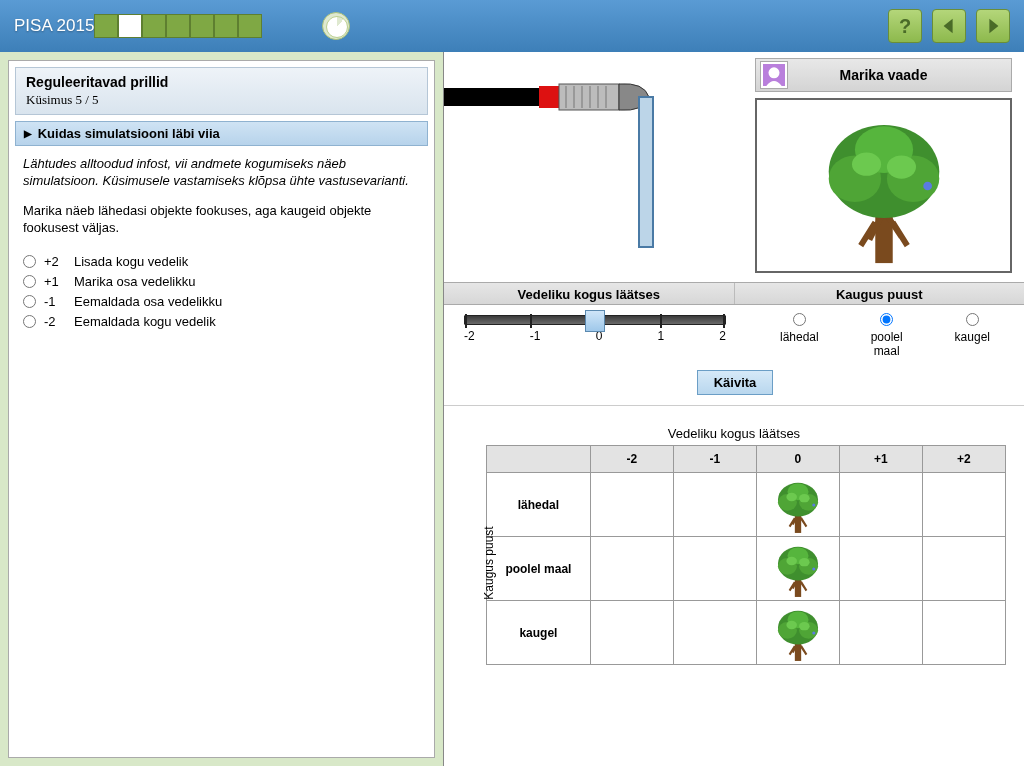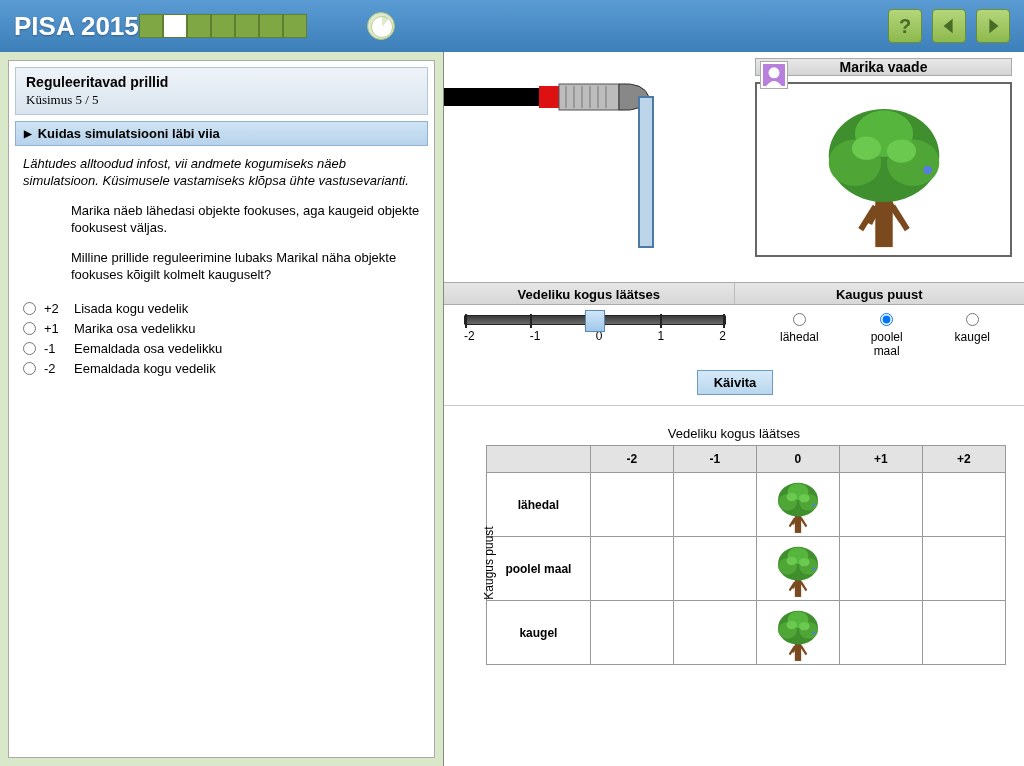--- a/index.html
+++ b/index.html
@@ -6,21 +6,21 @@
   html, body { width: 1024px; height: 766px; font-family: Arial, sans-serif; font-size: 13px; overflow: hidden; }
   body { background: linear-gradient(to bottom, #4a8cc7 0%, #3a7ab5 100%); }
 
   
   .header {
     height: 52px;
     background: linear-gradient(to bottom, #5a9bd4 0%, #3d7fb8 100%);
     display: flex; align-items: center; padding: 0 14px; color: #fff;
     position: relative;
   }
-  .logo { font-size: 26px; font-weight: 700; text-shadow: 0 1px 2px rgba(0,0,0,.3); }
+  .logo { font-size: 17px; font-weight: 400; text-shadow: 0 1px 2px rgba(0,0,0,.3); }
   .progress-boxes { display: flex; gap: 0; }
   .pbox {
     width: 24px; height: 24px; background: #7fa844; border: 1px solid #5e7f30;
   }
   .pbox.current { background: #fff; }
   .timer-btn {
     width: 28px; height: 28px; border-radius: 50%; background: #dfe9d0;
     border: 1px solid #a9c07a; margin-left: 60px; position: relative;
   }
   .timer-btn::after {
@@ -48,35 +48,35 @@
   }
   .q-title { font-weight: bold; font-size: 14px; }
   .q-sub { font-size: 13px; margin-top: 2px; font-family: Liberation Serif, serif; }
   .accordion {
     margin: 0 6px 10px 6px; background: linear-gradient(to bottom,#cfe3f4,#b7d3eb);
     border: 1px solid #8fb2d0; padding: 4px 8px; font-weight: bold; font-size: 13px;
     display: flex; align-items: center; gap: 6px; cursor: pointer;
   }
   .accordion .tri { font-size: 10px; }
   .instr { padding: 0 14px 12px 14px; font-style: italic; line-height: 1.3; }
-  .qtext { padding: 0 14px 12px 14px; line-height: 1.35; margin-left: 48px; }
+  .qtext { padding: 0 14px 12px 14px; line-height: 1.35; }
   .options { padding: 0 14px; }
   .opt-row { display: flex; align-items: center; gap: 8px; margin: 5px 0; cursor: pointer; }
   .opt-row input { margin: 0; }
   .opt-num { width: 22px; }
 
   
   .right-panel { flex: 1; background: #fff; border-left: 1px solid #888; display: flex; flex-direction: column; }
   .sim-top { display: flex; height: 230px; }
   .device-area { flex: 1; position: relative; background: #fff; }
   .syringe { position: absolute; top: 30px; left: 0; }
   .view-area { width: 275px; padding: 6px 12px 6px 6px; }
   .view-head {
     display: flex; align-items: center; background: linear-gradient(to bottom,#e8e8e8,#d4d4d4);
-    border: 1px solid #aaa; padding: 0 6px; font-weight: bold; justify-content: center;
+    border: 1px solid #aaa; padding: 8px 6px; font-weight: bold; justify-content: center;
     position: relative; font-size: 14px;
   }
   .avatar {
     position: absolute; left: 4px; top: 2px; width: 28px; height: 28px;
     background: #fff; border: 1px solid #aaa; display:flex; align-items:center; justify-content:center;
   }
   .avatar svg { width: 22px; height: 22px; }
   .view-box { border: 2px solid #666; height: 175px; margin-top: 6px; display:flex; align-items:center; justify-content:center; background:#fff; }
 
   
@@ -172,21 +172,20 @@
       <div class="q-header">
         <div class="q-title">Reguleeritavad prillid</div>
         <div class="q-sub">Küsimus 5 / 5</div>
       </div>
       <div class="accordion">
         <span class="tri">▶</span>
         <span>Kuidas simulatsiooni läbi viia</span>
       </div>
       <div class="instr">Lähtudes alltoodud infost, vii andmete kogumiseks näeb simulatsioon. Küsimusele vastamiseks klõpsa ühte vastusevarianti.</div>
       <div class="qtext">Marika näeb lähedasi objekte fookuses, aga kaugeid objekte fookusest väljas.</div>
-      <div class="qtext">Milline prillide reguleerimine lubaks Marikal näha objekte fookuses kõigilt kolmelt kauguselt?</div>
       <div class="options">
           <label class="opt-row">
             <input type="radio" name="ans" style="">
     <span class="opt-num">+2</span>
     <span>Lisada kogu vedelik</span>
           </label>
           <label class="opt-row">
             <input type="radio" name="ans" style="">
     <span class="opt-num">+1</span>
     <span>Marika osa vedelikku</span>

